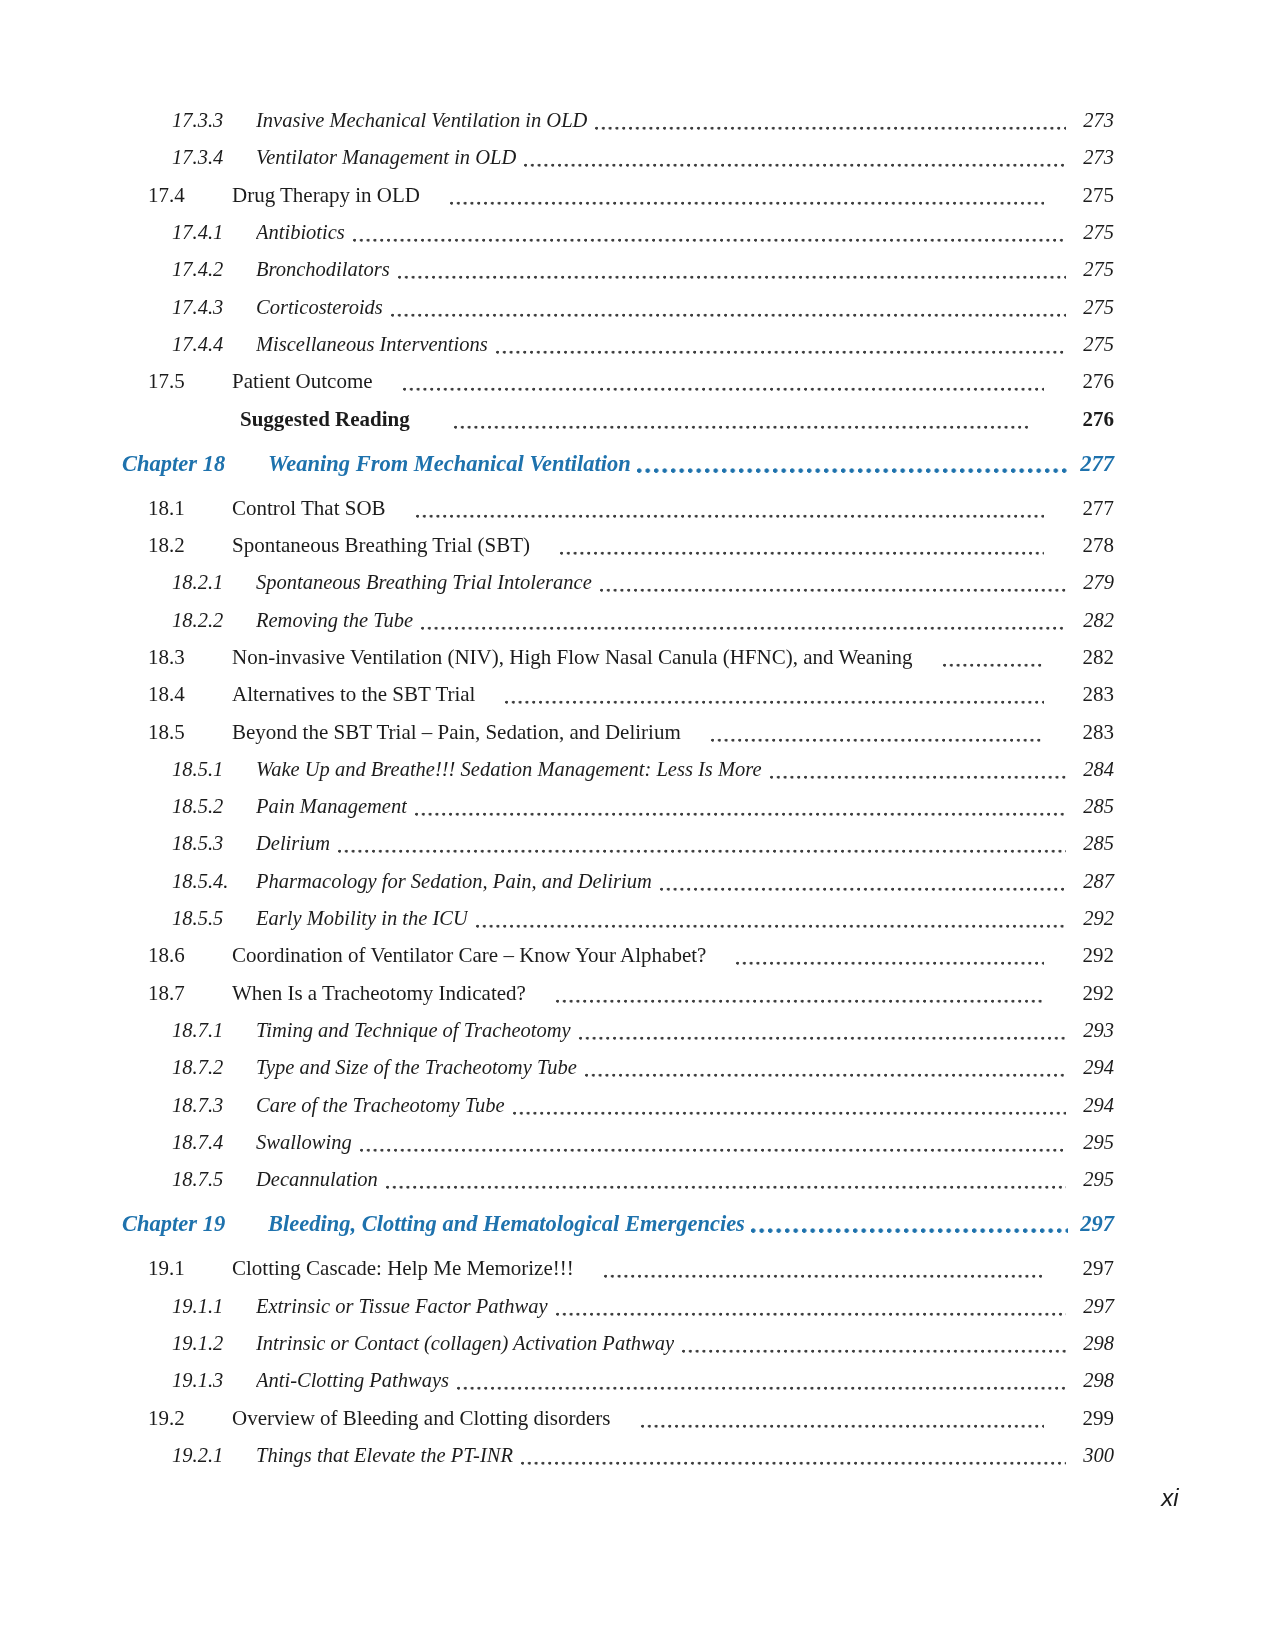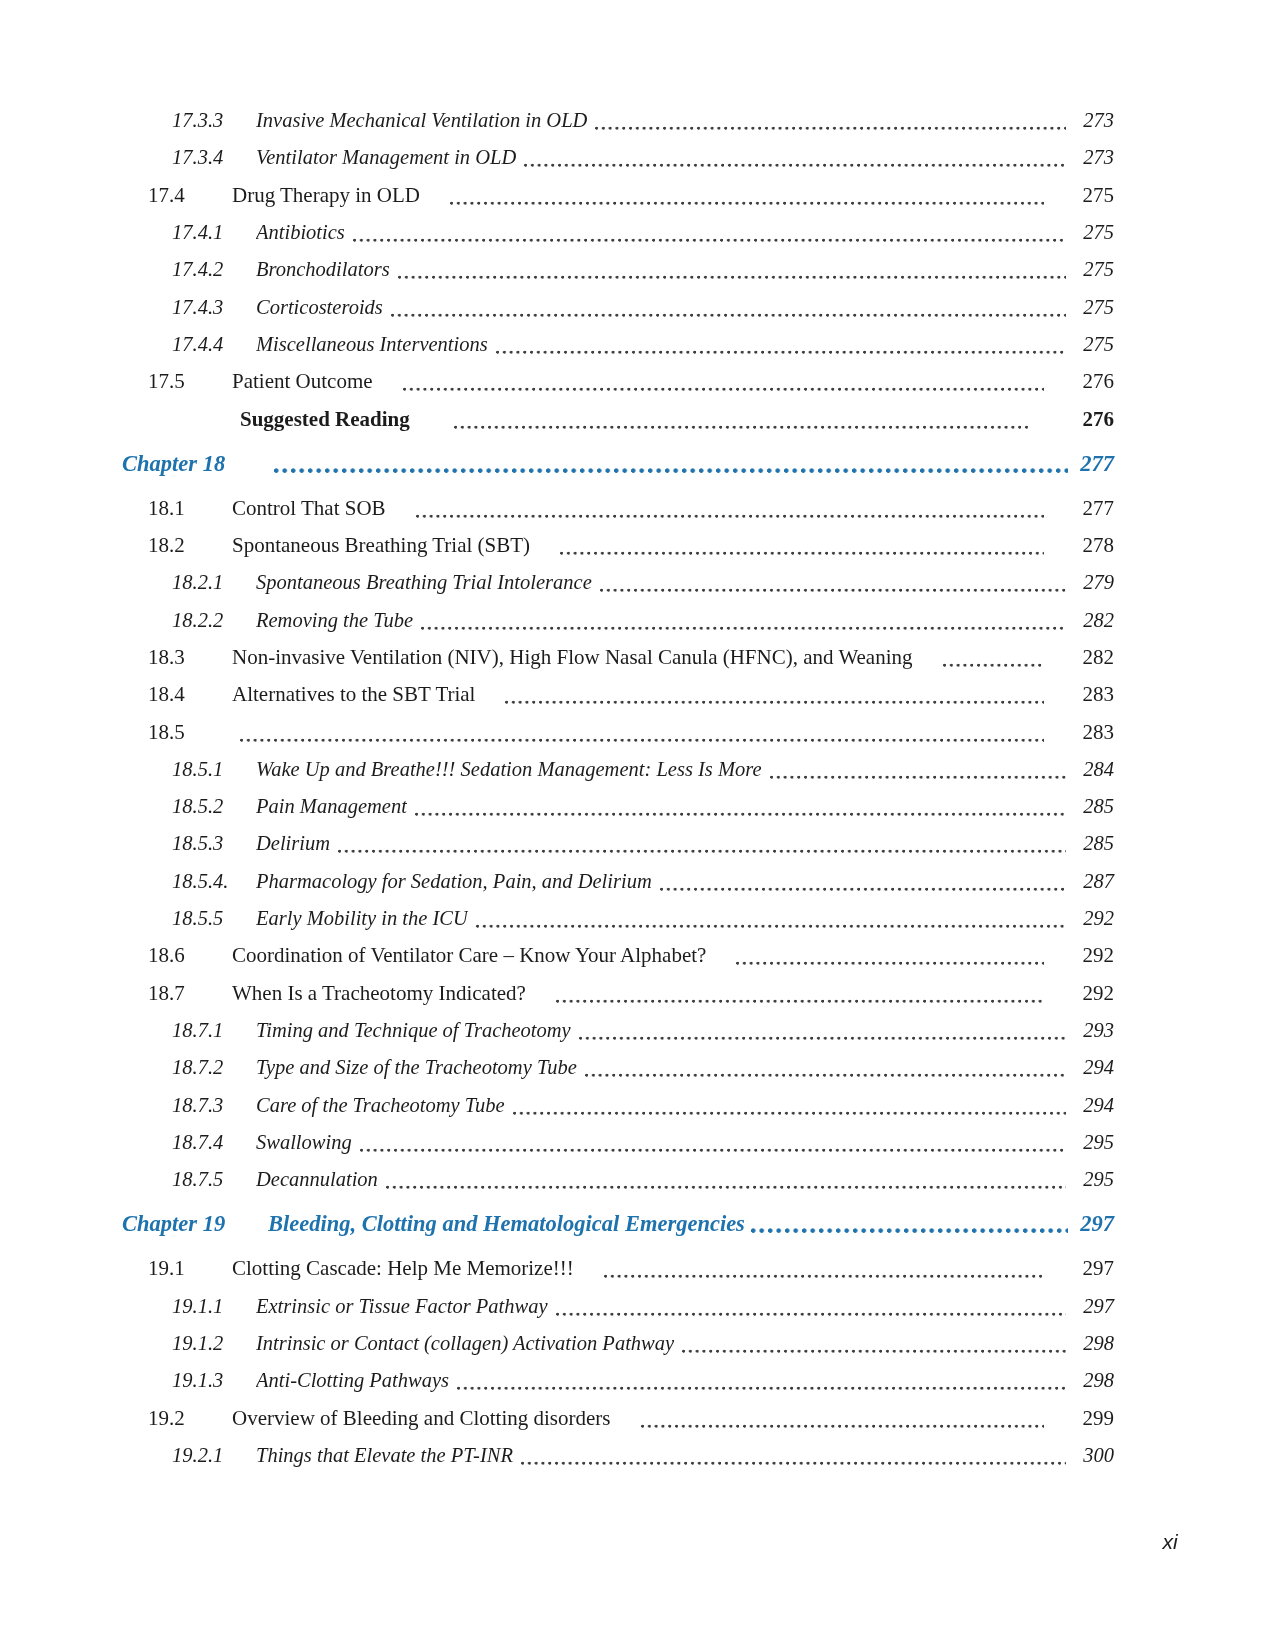--- a/index.html
+++ b/index.html
@@ -70,26 +70,26 @@
     height: 6px;
     margin: 0 2px 0 6px;
     transform: translateY(7px);
     background-image: radial-gradient(circle at 2.2px 2.6px, var(--chapter-blue, #1e72ad) 1.9px, rgba(0,0,0,0) 2.6px);
     background-size: 8.5px 6px;
   }
 
   .folio {
     position: absolute;
     left: 1150px;
-    top: 1530px;
+    top: 1484px;
     width: 40px;
     text-align: center;
     font-family: "Liberation Sans", sans-serif;
     font-style: italic;
-    font-size: 21px;
+    font-size: 24px;
     color: #1c1c1c;
   }
 </style>
 </head>
 <body>
 
 <div class="page">
   <div class="toc" id="toc">
       <div class="row sub">
         <span class="num">17.3.3</span>
@@ -139,20 +139,21 @@
         <div class="leader"></div>
         <span class="pg">276</span>
       </div>
       <div class="row reading">
         <span class="title">Suggested Reading</span>
         <div class="leader"></div>
         <span class="pg">276</span>
       </div>
       <div class="row chapter">
         <span class="num">Chapter 18</span>
+        <span class="title">Weaning From Mechanical Ventilation</span>
         <div class="leader"></div>
         <span class="pg">277</span>
       </div>
       <div class="row section">
         <span class="num">18.1</span>
         <span class="title">Control That SOB</span>
         <div class="leader"></div>
         <span class="pg">277</span>
       </div>
       <div class="row section">
@@ -180,20 +181,21 @@
         <span class="pg">282</span>
       </div>
       <div class="row section">
         <span class="num">18.4</span>
         <span class="title">Alternatives to the SBT Trial</span>
         <div class="leader"></div>
         <span class="pg">283</span>
       </div>
       <div class="row section">
         <span class="num">18.5</span>
+        <span class="title">Beyond the SBT Trial – Pain, Sedation, and Delirium</span>
         <div class="leader"></div>
         <span class="pg">283</span>
       </div>
       <div class="row sub">
         <span class="num">18.5.1</span>
         <span class="title">Wake Up and Breathe!!! Sedation Management: Less Is More</span>
         <div class="leader"></div>
         <span class="pg">284</span>
       </div>
       <div class="row sub">

